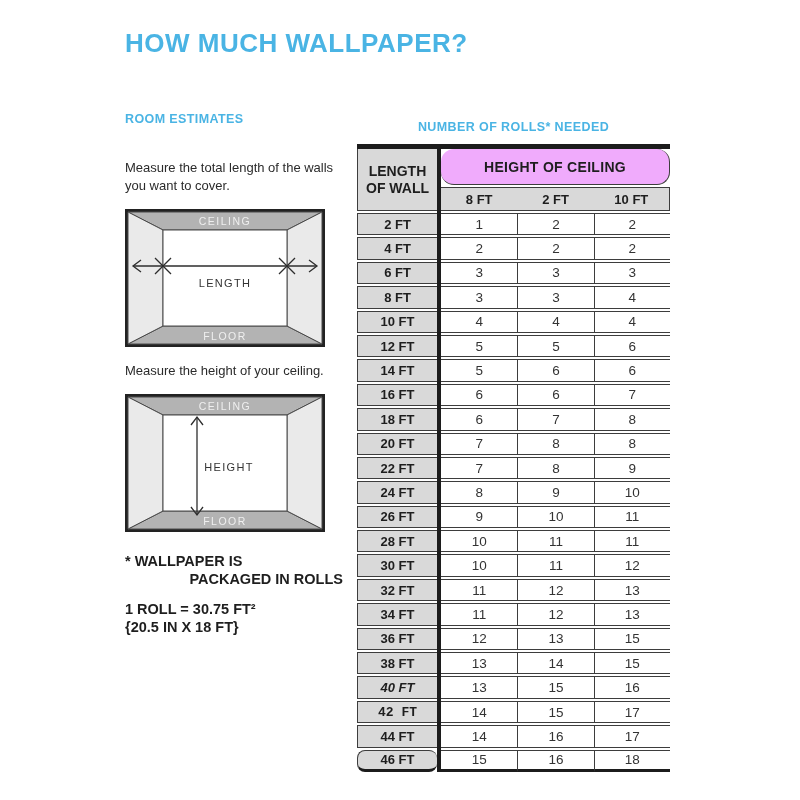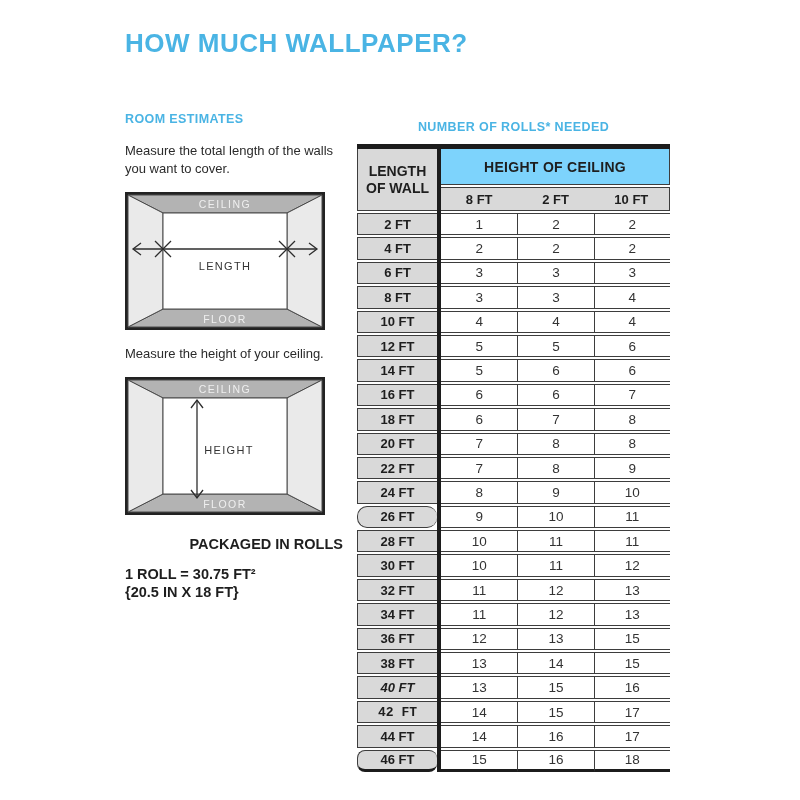--- a/index.html
+++ b/index.html
@@ -10,21 +10,21 @@
   }
   .page-title {
     position: absolute; left: 125px; top: 28px;
     font-size: 26px; font-weight: bold; letter-spacing: 0.5px;
     color: #4ab4e4;
   }
   
   .left-panel { position: absolute; left: 125px; top: 112px; width: 218px; }
   .section-heading {
     font-size: 12.5px; font-weight: bold; letter-spacing: 0.4px;
-    color: #4ab4e4; margin: 0 0 16px 0;
+    color: #4ab4e4; margin: 0 0 33px 0;
   }
   .instruction {
     font-size: 13px; line-height: 18px; color: #2b2b2b;
     margin: 0 0 14px 0; width: 212px;
   }
   .room-svg { display: block; margin: 2px 0 15px 0; }
   .note-block {
     font-size: 14.5px; font-weight: bold; line-height: 18px;
     color: #1e1e1e; margin: 20px 0 12px 0;
   }
@@ -53,23 +53,23 @@
   .len-hdr {
     grid-column: 1; grid-row: 1 / 3;
     background: #d9d9d9;
     border-left: 1px solid #3d3d3d; border-bottom: 1px solid #3d3d3d;
     font-size: 14px; font-weight: bold; line-height: 17px;
     text-align: center; color: #1e1e1e;
   }
   .col-divider { grid-column: 2; grid-row: 1 / -1; background: #1c1c1c; }
   .grp-hdr {
     grid-column: 3 / 6; grid-row: 1;
-    background: #7dd3fc;
+    background: #f0abfc;
     border-bottom: 1px solid #3d3d3d; border-right: 1px solid #3d3d3d;
-    font-size: 14px; font-weight: bold; letter-spacing: 0.3px; color: #1e1e1e;
+    font-size: 14px; font-weight: bold; letter-spacing: 0.3px; color: #1e1e1e; border-radius: 13px;
   }
   .sub-hdr {
     grid-row: 2; background: #d9d9d9;
     border-top: 1px solid #3d3d3d; border-bottom: 1px solid #3d3d3d;
     font-size: 13px; font-weight: bold; color: #1e1e1e;
   }
   .sub-hdr.last-col { border-right: 1px solid #3d3d3d; }
   .row-label {
     grid-column: 1; background: #d9d9d9;
     border-top: 1px solid #3d3d3d; border-bottom: 1px solid #3d3d3d;
@@ -130,20 +130,21 @@
     <g stroke="#2d2d2d" stroke-width="1.3" fill="none">
       <line x1="72" y1="23" x2="72" y2="121"></line>
       <polyline points="66,31 72,23 78,31"></polyline>
       <polyline points="66,113 72,121 78,113"></polyline>
     </g>
     <text x="104" y="77" text-anchor="middle" font-size="11" letter-spacing="1.3" fill="#333333">HEIGHT</text>
   </svg>
 
 
   <div class="note-block">
+    <div>* WALLPAPER IS</div>
     <div class="note-line2">PACKAGED IN ROLLS</div>
   </div>
 
   <div class="roll-block">
     <div>1 ROLL = 30.75 FT²</div>
     <div>{20.5 IN X 18 FT}</div>
   </div>
 </div>
 
 <div class="right-panel">
@@ -198,21 +199,21 @@
         <div class="cell val vdiv" style="grid-area: 12 / 4;">8</div>
         <div class="cell val vdiv" style="grid-area: 12 / 5;">8</div>
         <div class="cell row-label" style="grid-area: 13 / 1;">22 FT</div>
         <div class="cell val" style="grid-area: 13 / 3;">7</div>
         <div class="cell val vdiv" style="grid-area: 13 / 4;">8</div>
         <div class="cell val vdiv" style="grid-area: 13 / 5;">9</div>
         <div class="cell row-label" style="grid-area: 14 / 1;">24 FT</div>
         <div class="cell val" style="grid-area: 14 / 3;">8</div>
         <div class="cell val vdiv" style="grid-area: 14 / 4;">9</div>
         <div class="cell val vdiv" style="grid-area: 14 / 5;">10</div>
-        <div class="cell row-label" style="grid-area: 15 / 1; border-radius: 10px;">26 FT</div>
+        <div class="cell row-label" style="grid-area: 15 / 1;">26 FT</div>
         <div class="cell val" style="grid-area: 15 / 3;">9</div>
         <div class="cell val vdiv" style="grid-area: 15 / 4;">10</div>
         <div class="cell val vdiv" style="grid-area: 15 / 5;">11</div>
         <div class="cell row-label" style="grid-area: 16 / 1;">28 FT</div>
         <div class="cell val" style="grid-area: 16 / 3;">10</div>
         <div class="cell val vdiv" style="grid-area: 16 / 4;">11</div>
         <div class="cell val vdiv" style="grid-area: 16 / 5;">11</div>
         <div class="cell row-label" style="grid-area: 17 / 1;">30 FT</div>
         <div class="cell val" style="grid-area: 17 / 3;">10</div>
         <div class="cell val vdiv" style="grid-area: 17 / 4;">11</div>

